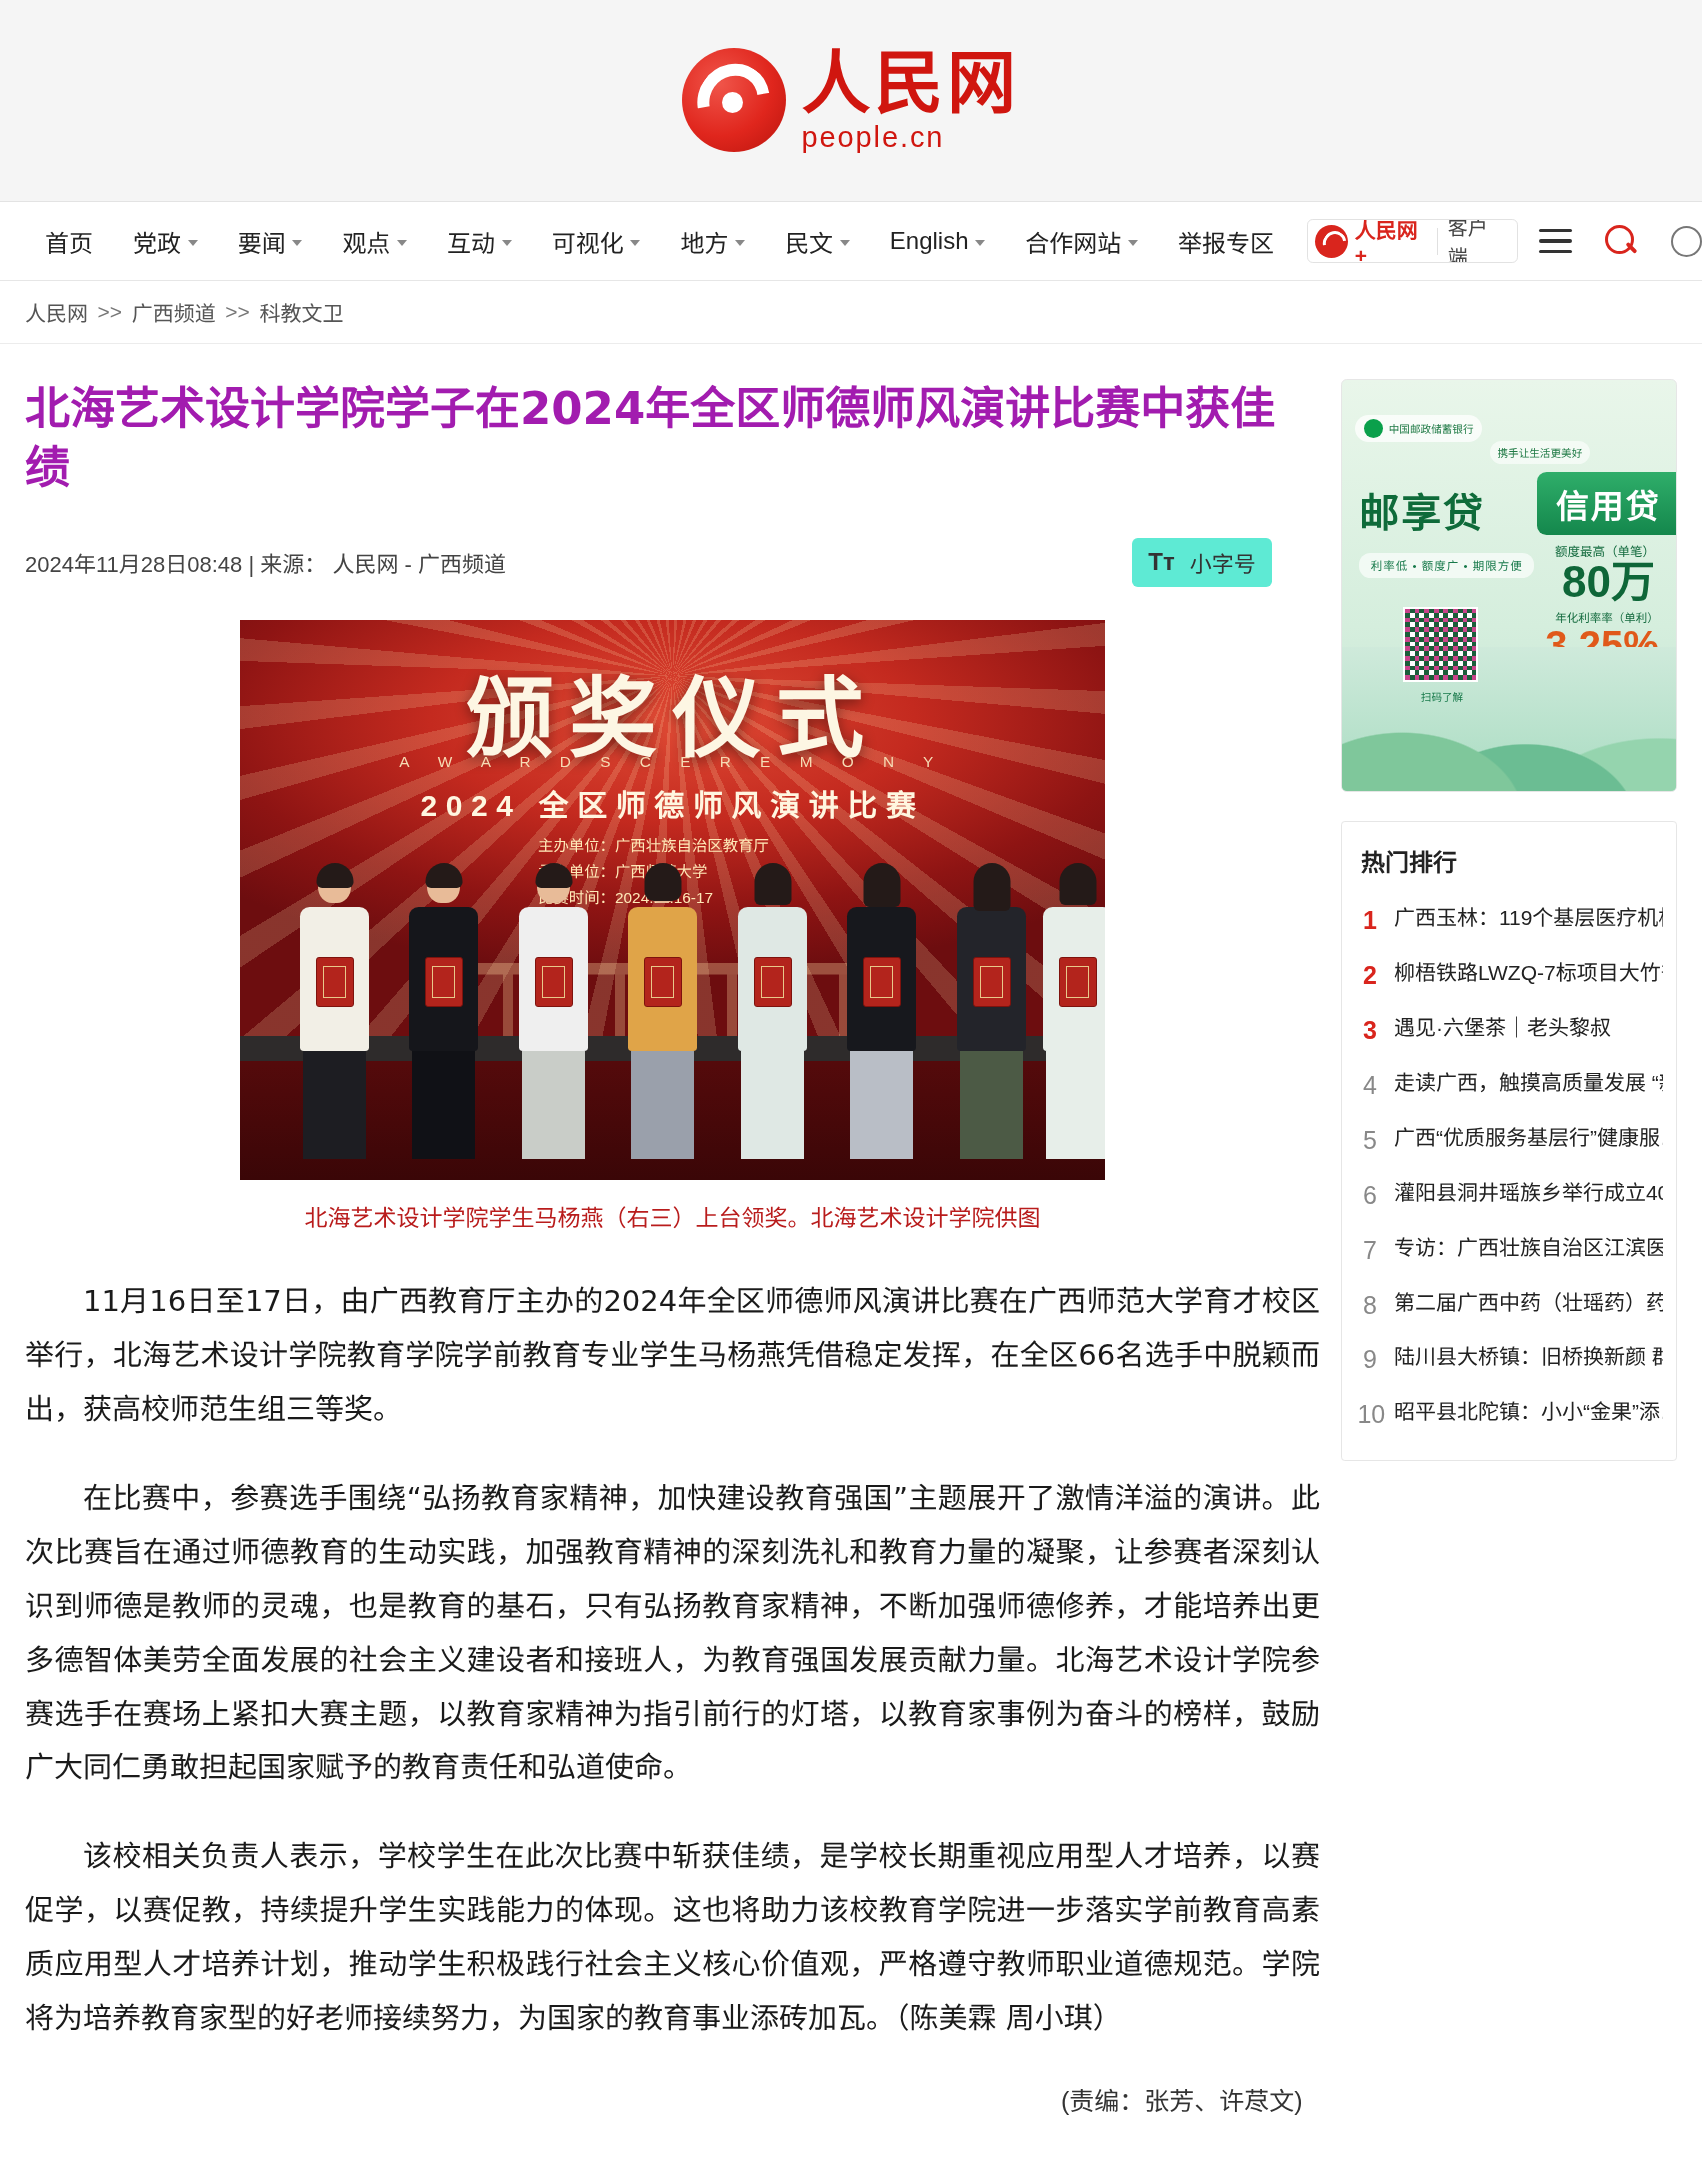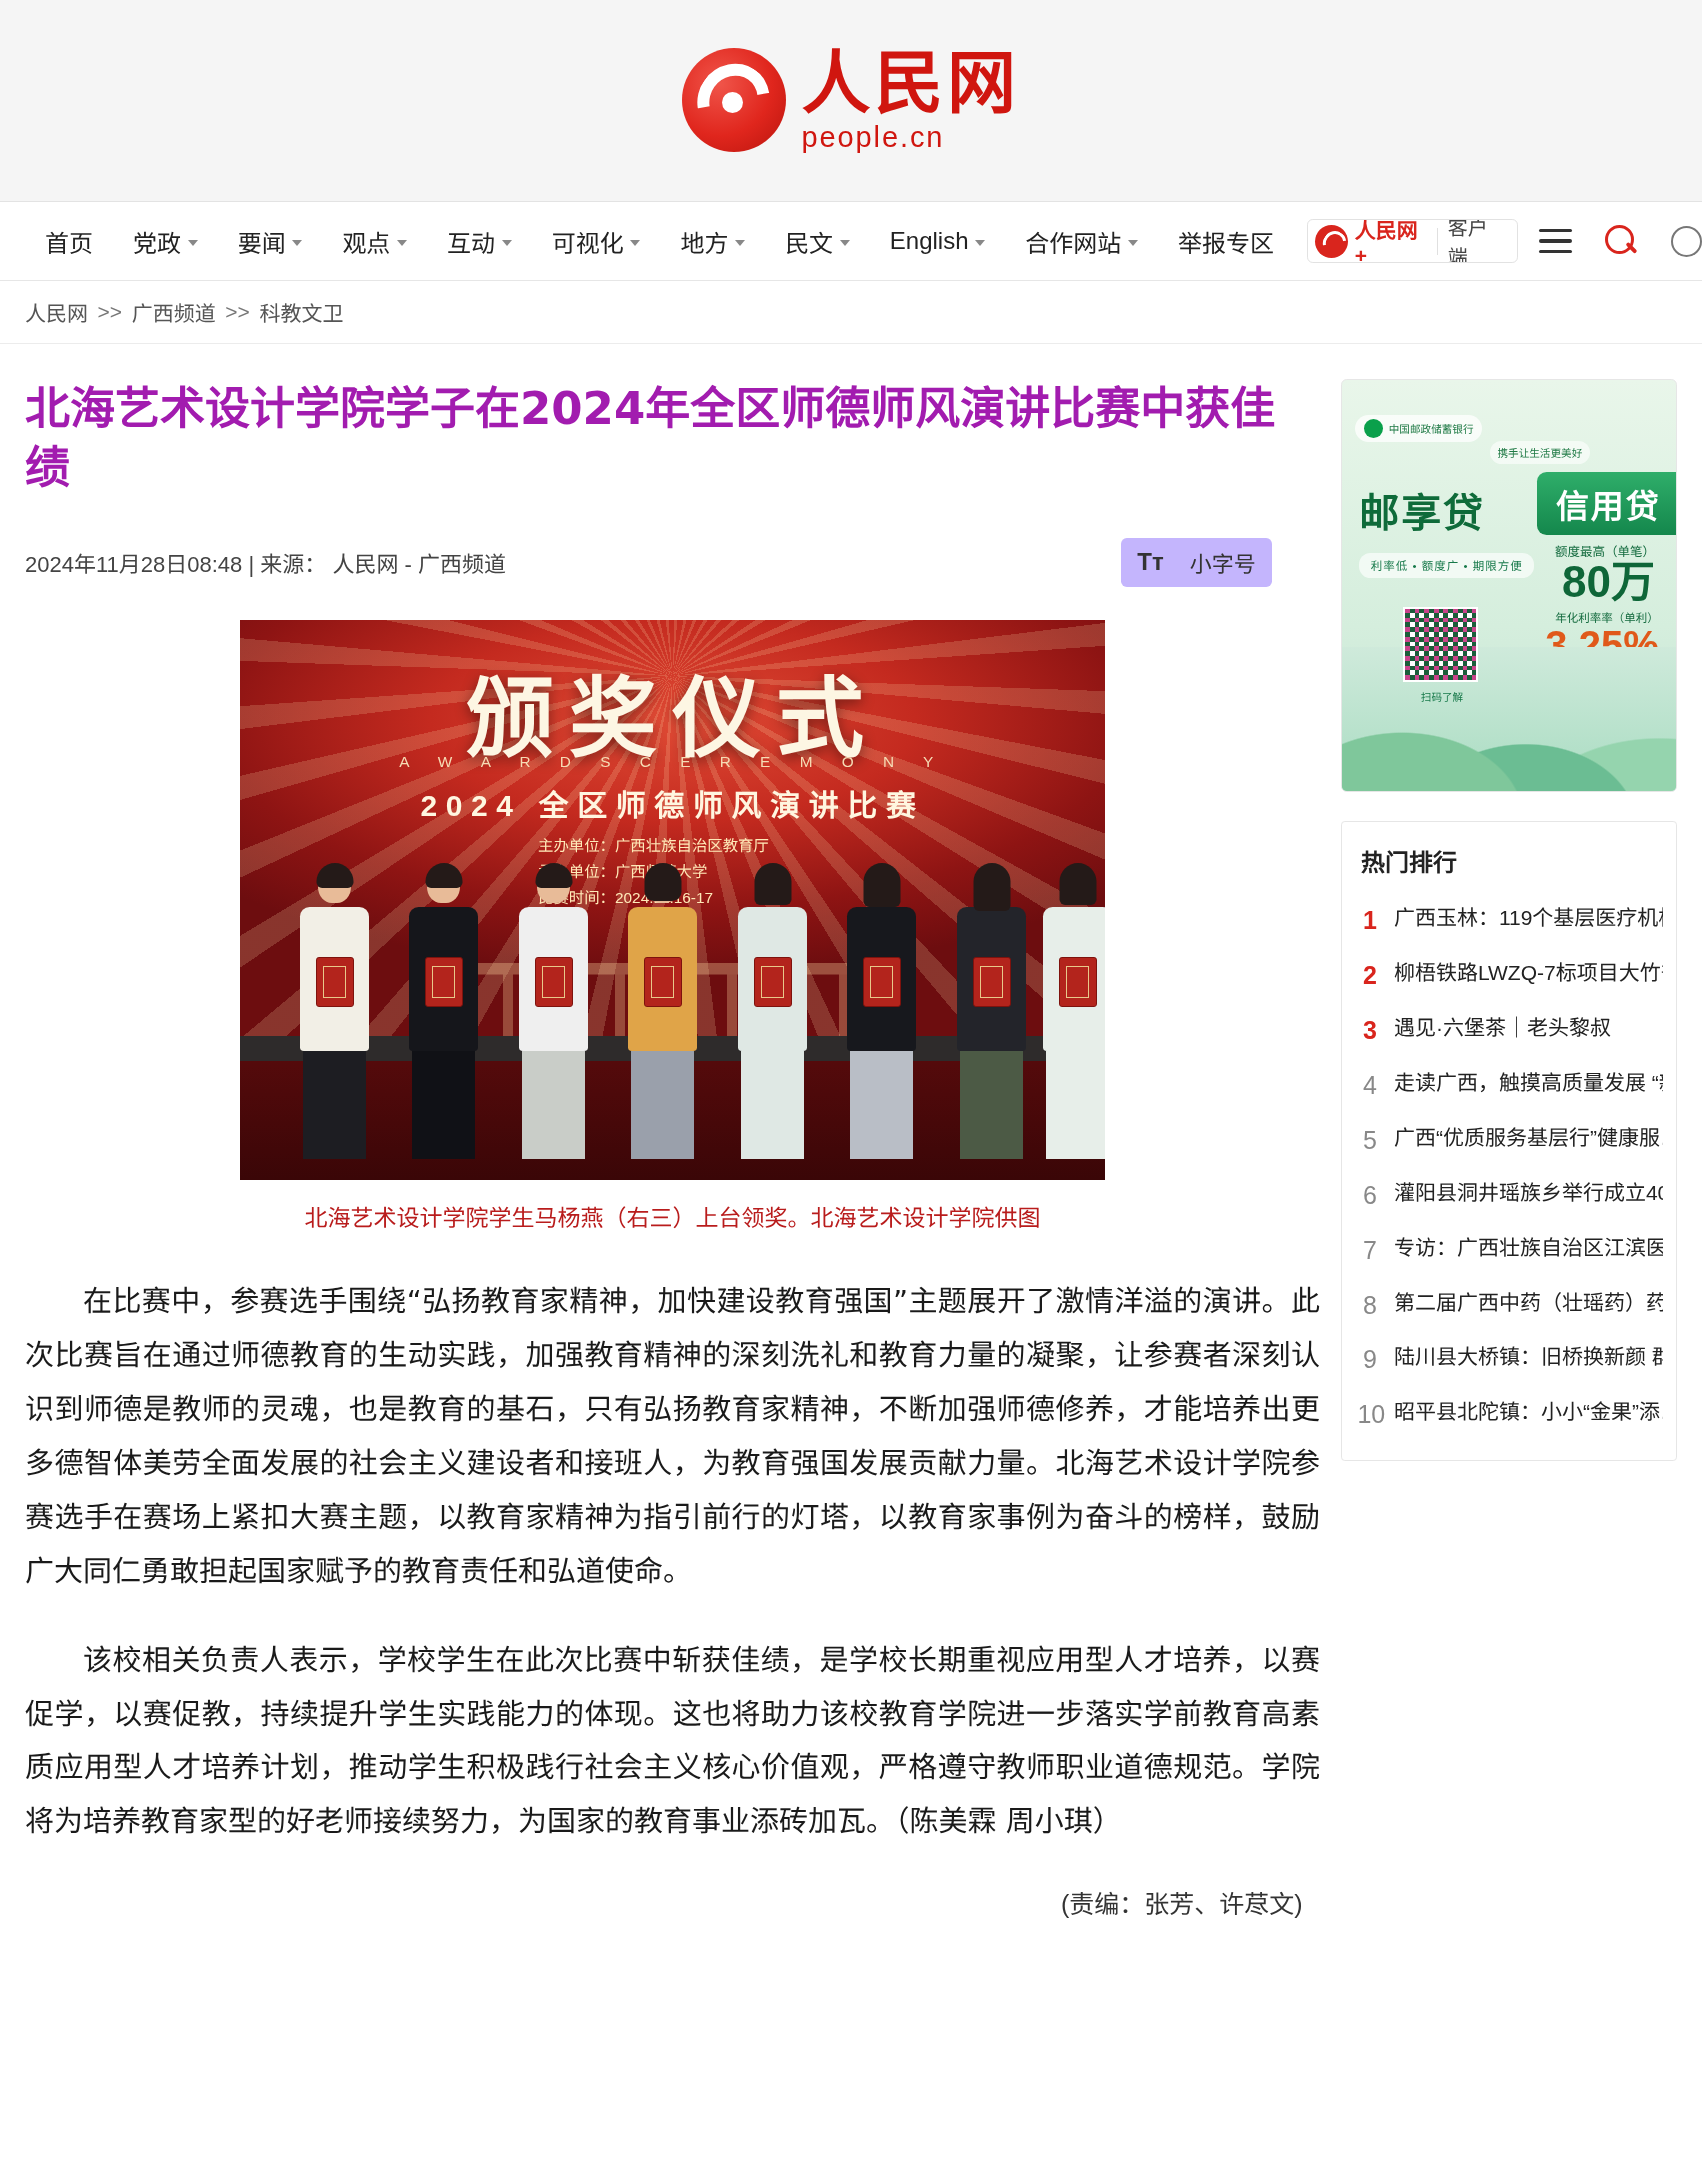--- a/index.html
+++ b/index.html
@@ -149,22 +149,22 @@
     font-weight: bold;
     font-family: "DejaVu Sans", "Liberation Sans", sans-serif;
   }
   .meta-row {
     display: flex; align-items: center; justify-content: space-between;
     padding-right: 48px;
     margin-bottom: 33px;
   }
   .meta-text { font-size: 22px; color: #444; }
   .font-toggle {
-    display: flex; align-items: center; gap: 26px;
-    background: #c4b5fd; border-radius: 5.8px;
+    display: flex; align-items: center; gap: 15px;
+    background: #5eead4; border-radius: 5.8px;
     padding: 8.6px 16.3px; cursor: pointer;
   }
   .font-toggle .tt {
     font-size: 24px; font-weight: bold; color: #333; line-height: 1;
   }
   .font-toggle .lbl { font-size: 22px; color: #333; }
 
   
   figure.photo { margin: 0 0 42px 0; text-align: center; }
   .photo-frame {
@@ -521,20 +521,21 @@
             <div class="body" style="height:144px;background:#e7eee9;"></div>
             <div class="legs" style="height:108px;background:#e7eee9;"></div>
             <div class="book"></div>
           </div>
         </div>
       </div>
       <figcaption class="caption">北海艺术设计学院学生马杨燕（右三）上台领奖。北海艺术设计学院供图</figcaption>
     </figure>
 
     <div class="body-text">
+      <p>11月16日至17日，由广西教育厅主办的2024年全区师德师风演讲比赛在广西师范大学育才校区举行，北海艺术设计学院教育学院学前教育专业学生马杨燕凭借稳定发挥，在全区66名选手中脱颖而出，获高校师范生组三等奖。</p>
       <p>在比赛中，参赛选手围绕“弘扬教育家精神，加快建设教育强国”主题展开了激情洋溢的演讲。此次比赛旨在通过师德教育的生动实践，加强教育精神的深刻洗礼和教育力量的凝聚，让参赛者深刻认识到师德是教师的灵魂，也是教育的基石，只有弘扬教育家精神，不断加强师德修养，才能培养出更多德智体美劳全面发展的社会主义建设者和接班人，为教育强国发展贡献力量。北海艺术设计学院参赛选手在赛场上紧扣大赛主题，以教育家精神为指引前行的灯塔，以教育家事例为奋斗的榜样，鼓励广大同仁勇敢担起国家赋予的教育责任和弘道使命。</p>
       <p>该校相关负责人表示，学校学生在此次比赛中斩获佳绩，是学校长期重视应用型人才培养，以赛促学，以赛促教，持续提升学生实践能力的体现。这也将助力该校教育学院进一步落实学前教育高素质应用型人才培养计划，推动学生积极践行社会主义核心价值观，严格遵守教师职业道德规范。学院将为培养教育家型的好老师接续努力，为国家的教育事业添砖加瓦。（陈美霖 周小琪）</p>
     </div>
 
     <div class="editor-line">(责编：张芳、许荩文)</div>
   </div>
 
   <div class="aside">
     <div class="ad-card">
       <div class="ad-top">

